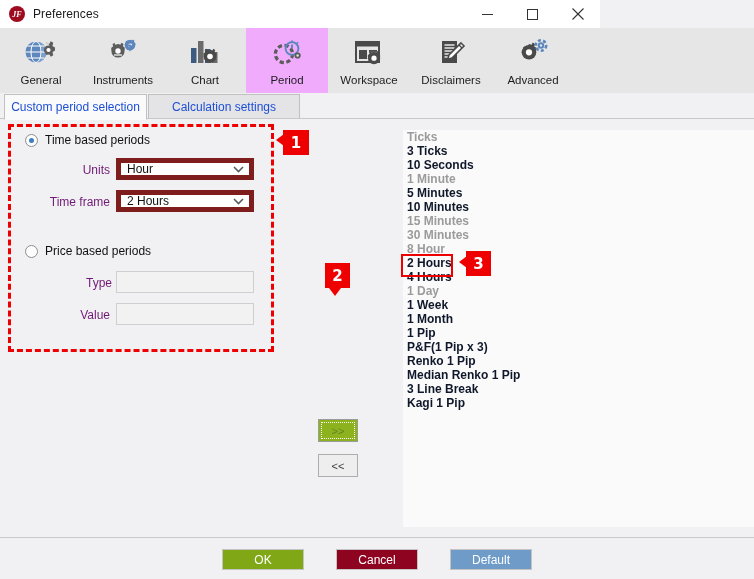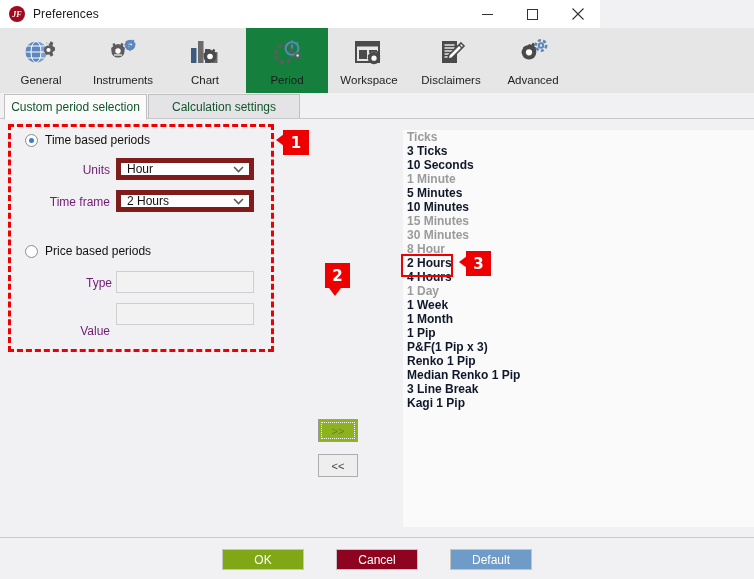--- a/index.html
+++ b/index.html
@@ -58,40 +58,40 @@
   .toolbar-inner {
     position: absolute; left: 0; top: 0; height: 65px;
     display: flex; align-items: stretch;
   }
   .tb-item {
     width: 82px; height: 65px;
     display: flex; flex-direction: column; align-items: center; justify-content: center;
     background: #e6e6e6;
     gap: 3px;
   }
-  .tb-item.selected { background: #15803d; }
+  .tb-item.selected { background: #f0abfc; }
   .tb-item .ticon { height: 36px; display:flex; align-items:center; justify-content:center; }
   .tb-item .tlabel { font-size: 11.5px; color: #1c1c1c; white-space: nowrap; }
   .tb-rest {
     flex: 1; background: #e6e6e6; height: 65px;
   }
 
   
   .tabstrip {
     position: absolute; left: 0; top: 93px; width: 754px; height: 26px;
     background: #f1f1f3;
   }
   .tabstrip::after {
     content: ""; position: absolute; left: 0; bottom: 0; width: 754px; height: 1px;
     background: #c8c8c8;
   }
   .tab {
     position: absolute; top: 1px; height: 25px;
     display: flex; align-items: center; justify-content: center;
-    font-size: 12px; color: #14532d;
+    font-size: 12px; color: #1d4ed8;
     border: 1px solid #c0c0c0;
     background: #e4e4e6;
     border-bottom: none;
   }
   .tab.active {
     background: #fafafa;
     z-index: 3;
     height: 26px;
     border-bottom: 1px solid #fafafa;
   }
@@ -429,21 +429,21 @@
     </div>
 
     <div class="radio-row" style="left:25px; top:125px;">
       <span class="radio"></span>
       <span class="radio-label">Price based periods</span>
     </div>
 
     <div class="field-label" style="left:32px; top:157px; width:80px;">Type</div>
     <div class="textbox-disabled" style="left:116px; top:152px; width:138px;"></div>
 
-    <div class="field-label" style="left:30px; top:189px; width:80px;margin-top:16px;">Value</div>
+    <div class="field-label" style="left:30px; top:189px; width:80px;">Value</div>
     <div class="textbox-disabled" style="left:116px; top:184px; width:138px;"></div>
 
     <div class="xfer-btn" id="xfer-add" style="left:318px; top:300px;">
       <span class="inner">&gt;&gt;</span>
     </div>
     <div class="xfer-btn" style="left:318px; top:335px;">
       <span>&lt;&lt;</span>
     </div>
 
     <div class="listbox" style="left:403px; top:11px; width:351px; height:397px;font-weight:bold;">

